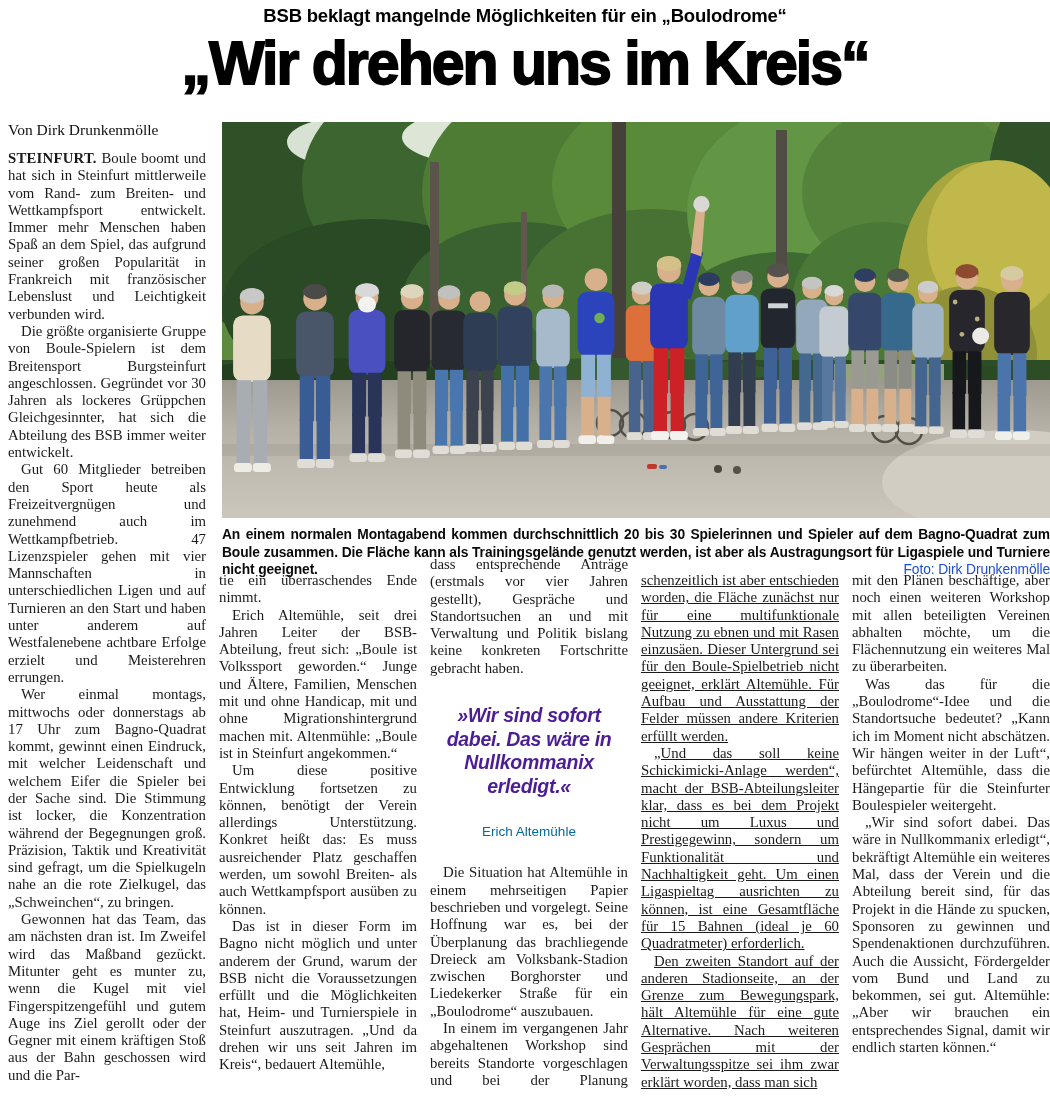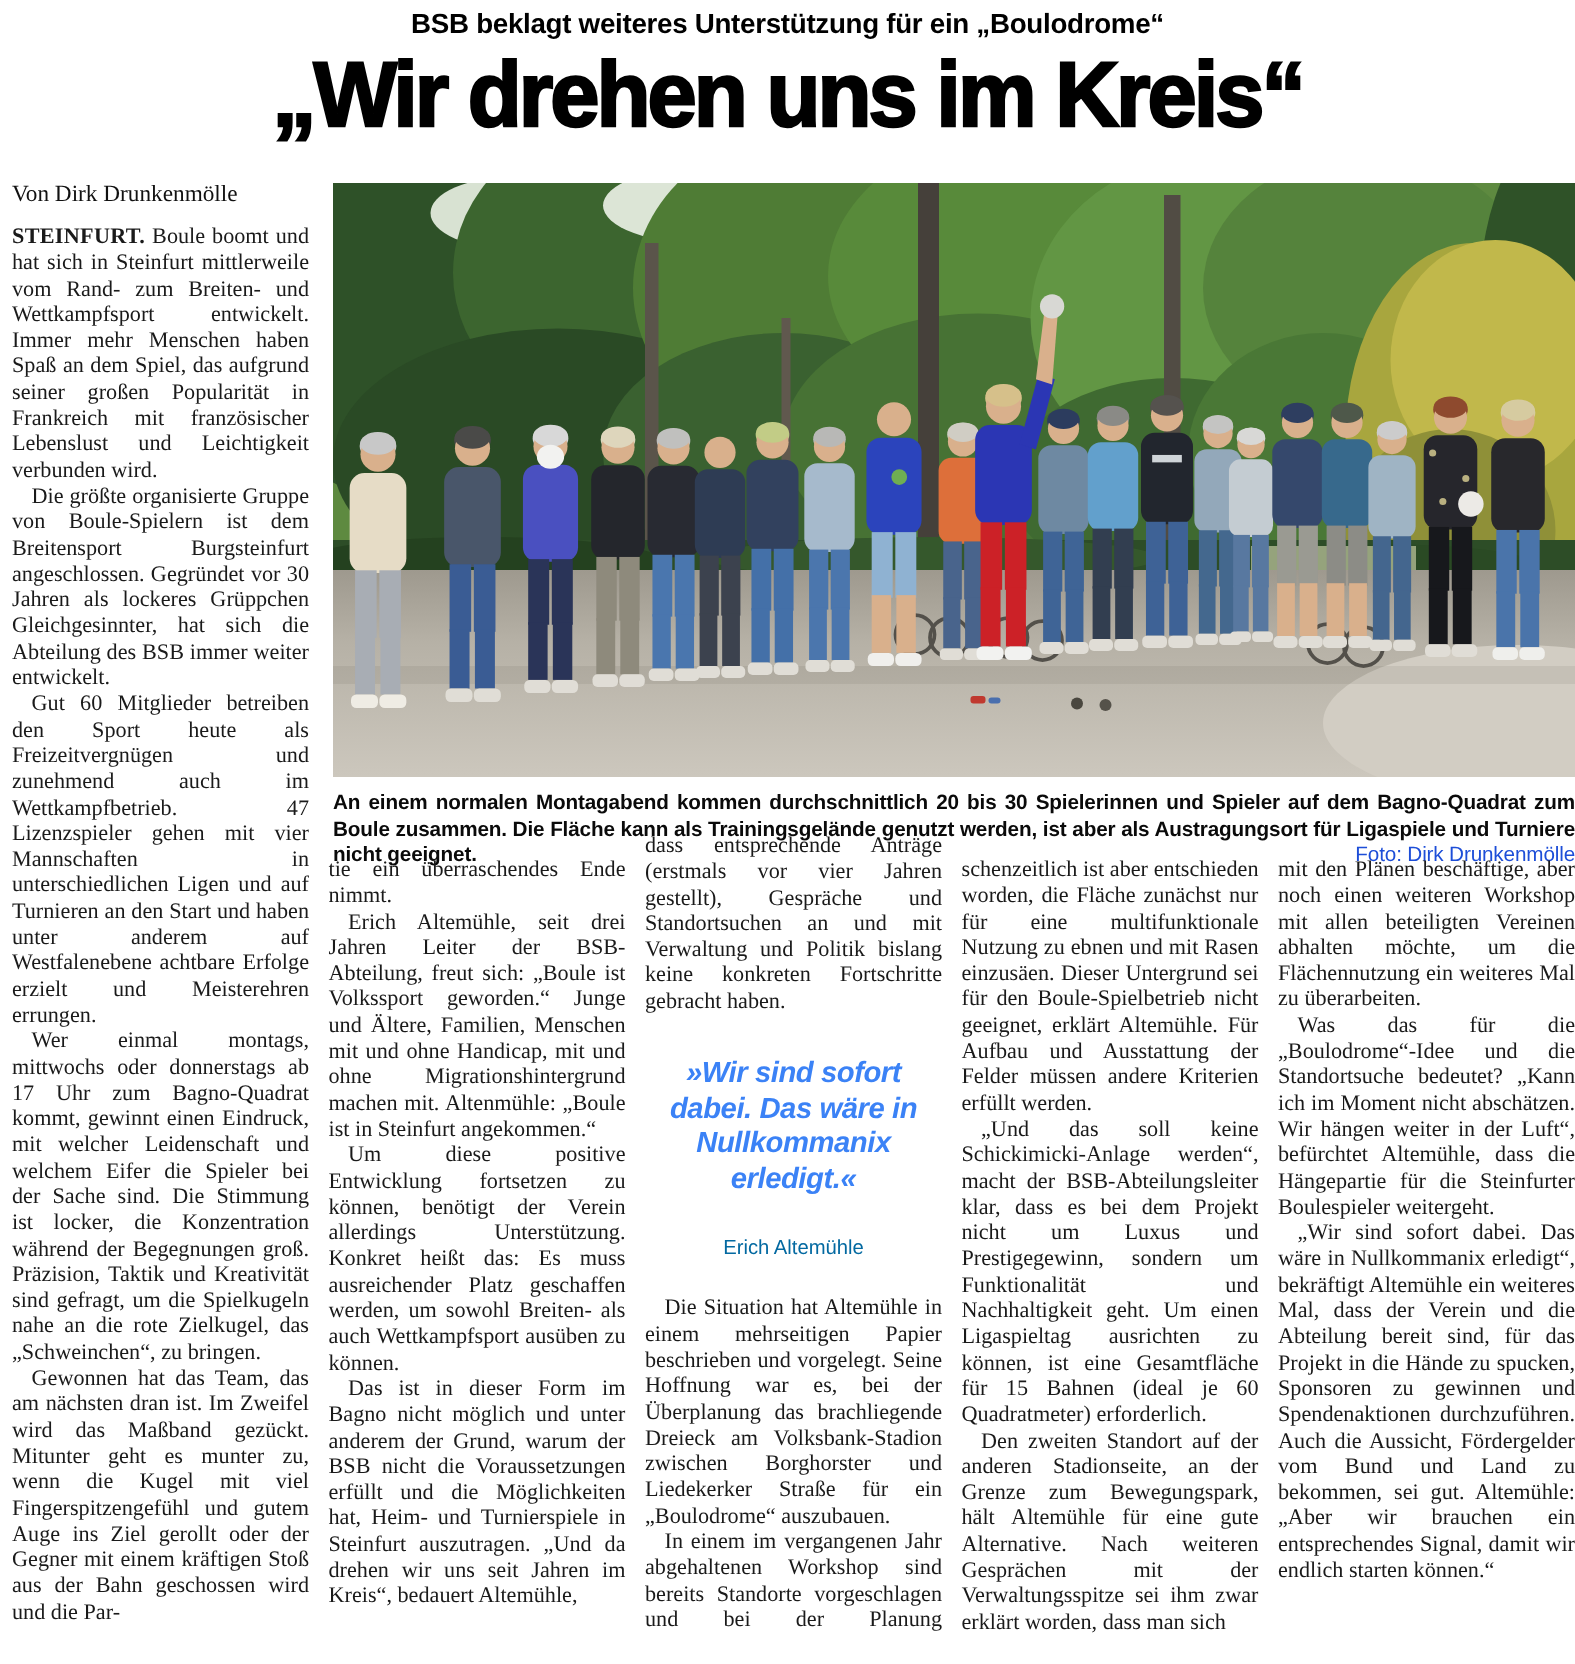--- a/index.html
+++ b/index.html
@@ -36,39 +36,39 @@
   }
   .col{
     position:absolute;width:198px;font-size:14.8px;line-height:17.3px;
     text-align:justify;hyphens:auto;overflow-wrap:break-word;overflow:hidden;
   }
   .col p{margin:0;}
   .col p.indent{text-indent:13px;}
   .col-1{left:8px;  top:150px;height:955px;}
   .col-2{left:219px;top:572px;height:533px;}
   .col-3{left:430px;top:556px;height:533px;}
-  .col-4{left:641px;top:572px;height:533px;}
+  .col-4{left:641px;top:572px;height:533px;text-decoration:underline;}
   .col-5{left:852px;top:572px;height:533px;}
   .dateline{font-weight:700;letter-spacing:0.2px;}
   .pullquote{
     margin:27px 4px 0 4px;text-align:center;
     font-family:"Liberation Sans", sans-serif;font-weight:700;font-style:italic;
-    font-size:19.5px;line-height:23.5px;color:#3b82f6;letter-spacing:-0.3px;
+    font-size:19.5px;line-height:23.5px;color:#4c1d95;letter-spacing:-0.3px;
   }
   .pq-attr{
     margin:25px 0 24px 0;text-align:center;
     font-family:"Liberation Sans", sans-serif;font-weight:400;font-size:13.5px;
     color:#0369a1;
   }
   .person{ --skin:#d9b08c; }
 </style>
 </head>
 <body>
 
-<div class="kicker">BSB beklagt weiteres Unterstützung für ein „Boulodrome“</div>
+<div class="kicker">BSB beklagt mangelnde Möglichkeiten für ein „Boulodrome“</div>
 <h1 class="headline" style="margin:0;">„Wir drehen uns im Kreis“</h1>
 <div class="byline">Von Dirk Drunkenmölle</div>
 
 <div class="photo-wrap">
 <svg viewBox="0 0 828 396" preserveAspectRatio="none">
   <defs>
     <linearGradient id="gGround" x1="0" y1="0" x2="0" y2="1">
       <stop offset="0" stop-color="#9e998e"></stop>
       <stop offset="0.35" stop-color="#b6b1a6"></stop>
       <stop offset="1" stop-color="#ccc7bd"></stop>

